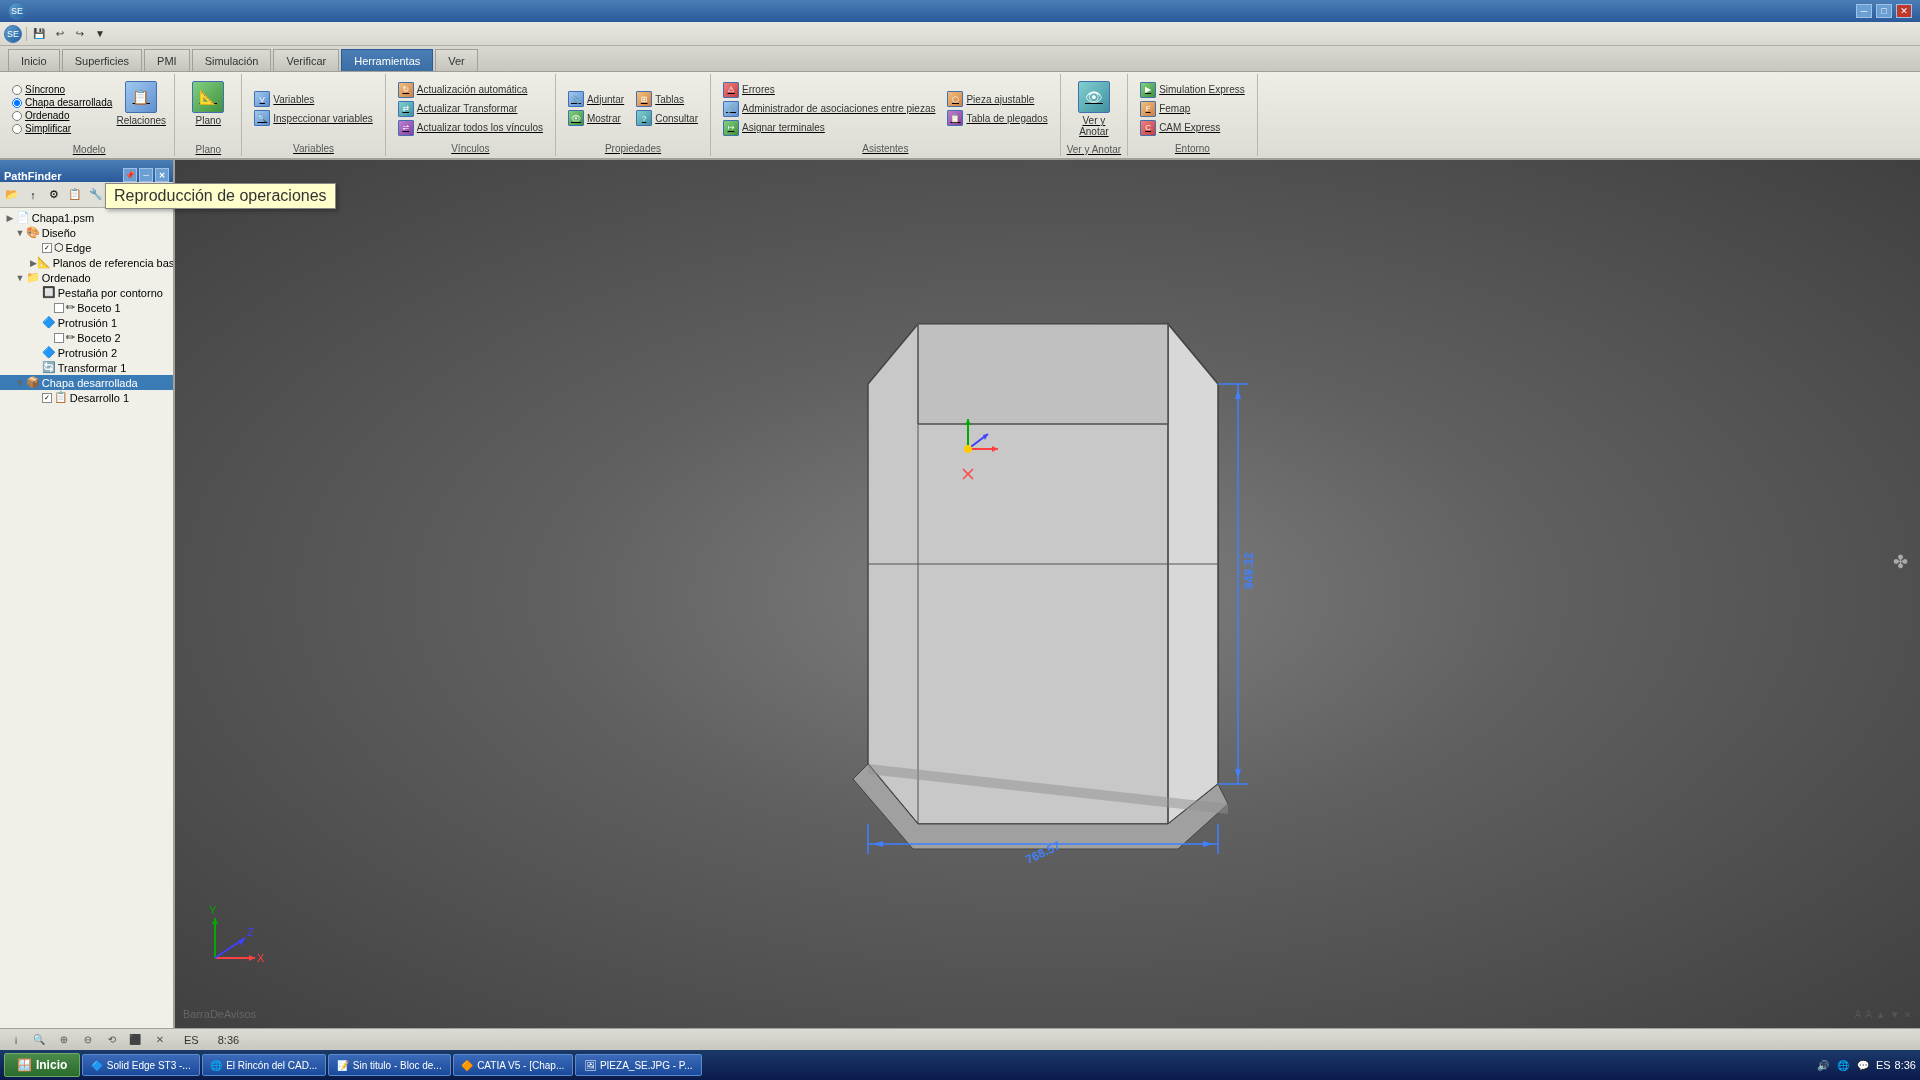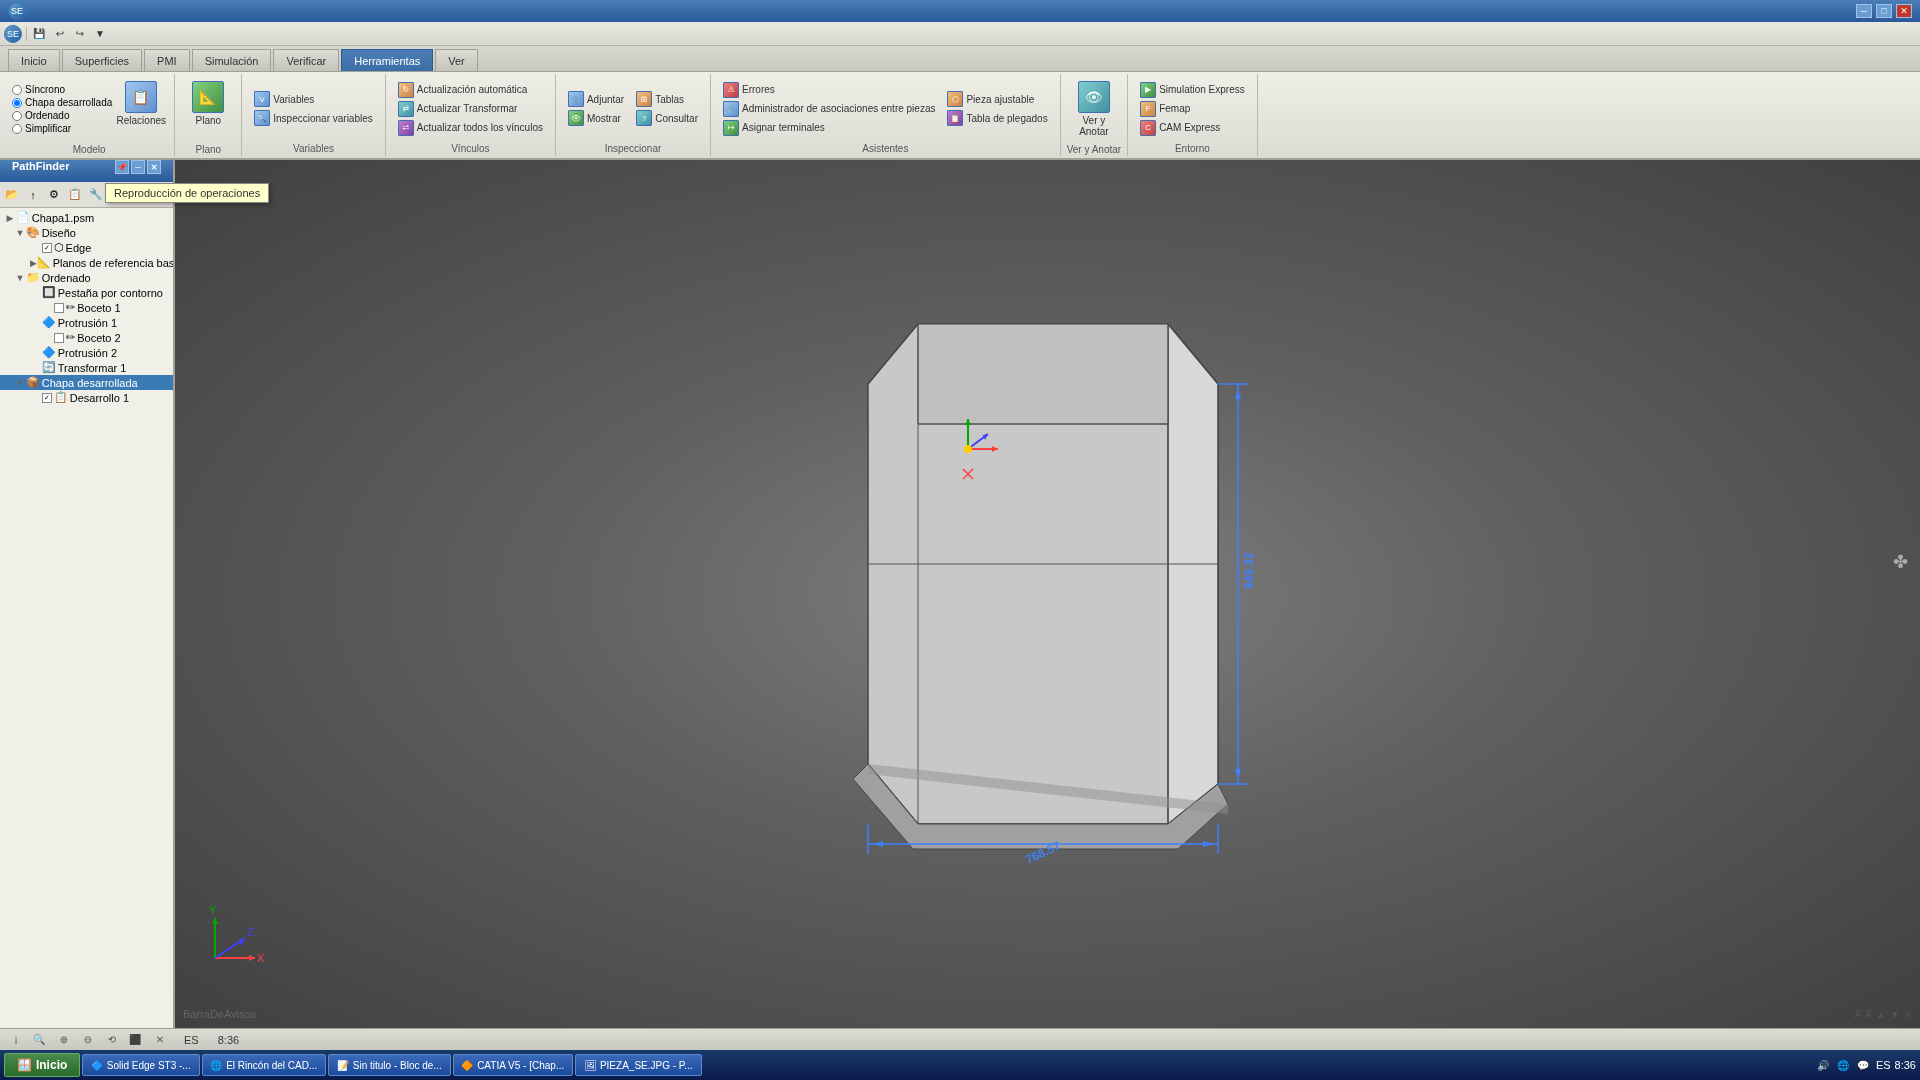--- a/index.html
+++ b/index.html
@@ -74,20 +74,21 @@
       gap: 0;
       overflow: hidden;
     }
     .ribbon-group {
       display: flex;
       flex-direction: column;
       align-items: center;
       border-right: 1px solid #b8b8b0;
       padding: 2px 6px;
       min-width: fit-content;
+      text-decoration: underline;
     }
     .ribbon-group-content {
       display: flex;
       align-items: center;
       flex: 1;
       gap: 4px;
       padding: 2px;
     }
     .ribbon-group-label {
       font-size: 10px;
@@ -149,23 +150,23 @@
       background: #f0f0e8;
       border-right: 2px solid #a0a098;
       display: flex;
       flex-direction: column;
       overflow: hidden;
     }
     #pathfinder-header {
       height: 22px;
       background: linear-gradient(to bottom, #4a7eb5, #2a5a9a);
       display: flex;
-      align-items: flex-start;
+      align-items: flex-end;
       justify-content: space-between;
-      padding: 0 12px;
+      padding: 0 4px;
       color: white;
       font-size: 11px;
       font-weight: bold;
     }
     #pathfinder-header-right { display: flex; gap: 2px; }
     .pf-header-btn { width: 14px; height: 14px; background: #6a9fd4; border: 1px solid #a0c0e8; display: flex; align-items: center; justify-content: center; font-size: 8px; color: white; cursor: pointer; }
     #pathfinder-toolbar {
       height: 26px;
       background: #e0e0d8;
       border-bottom: 1px solid #b0b0a8;
@@ -195,21 +196,21 @@
     .tree-checkbox { width: 10px; height: 10px; border: 1px solid #888; background: white; margin-right: 2px; display: inline-flex; align-items: center; justify-content: center; font-size: 7px; }
 
     
     #tooltip {
       position: absolute;
       top: 183px;
       left: 105px;
       background: #ffffcc;
       border: 1px solid #888;
       padding: 3px 8px;
-      font-size: 11px;
+      font-size: 16px;
       color: #333;
       z-index: 100;
       box-shadow: 2px 2px 4px rgba(0,0,0,0.3);
     }
 
     
     #viewport {
       flex: 1;
       background: radial-gradient(ellipse at center, #808080 0%, #606060 40%, #404040 100%);
       position: relative;
@@ -426,21 +427,21 @@
         <button class="ribbon-btn-small">
           <div class="icon-box-sm icon-box-orange">⊞</div>
           <span>Tablas</span>
         </button>
         <button class="ribbon-btn-small">
           <div class="icon-box-sm icon-box-teal">?</div>
           <span>Consultar</span>
         </button>
       </div>
     </div>
-    <div class="ribbon-group-label">Inspeccionar</div>
+    <div class="ribbon-group-label">Propiedades</div>
   </div>
 
   <div class="ribbon-group">
     <div class="ribbon-group-content">
       <div class="ribbon-column">
         <button class="ribbon-btn-small">
           <div class="icon-box-sm icon-box-red">⚠</div>
           <span>Errores</span>
         </button>
         <button class="ribbon-btn-small">

